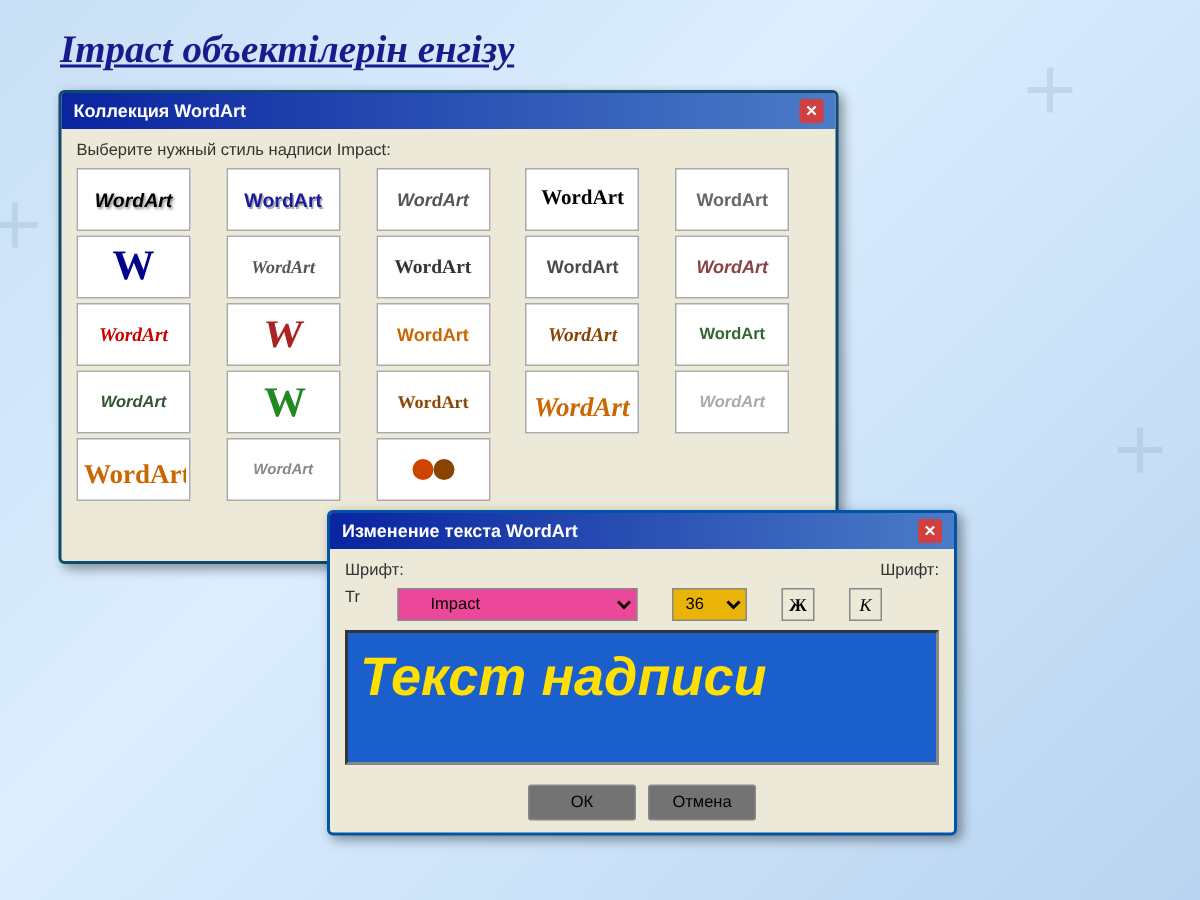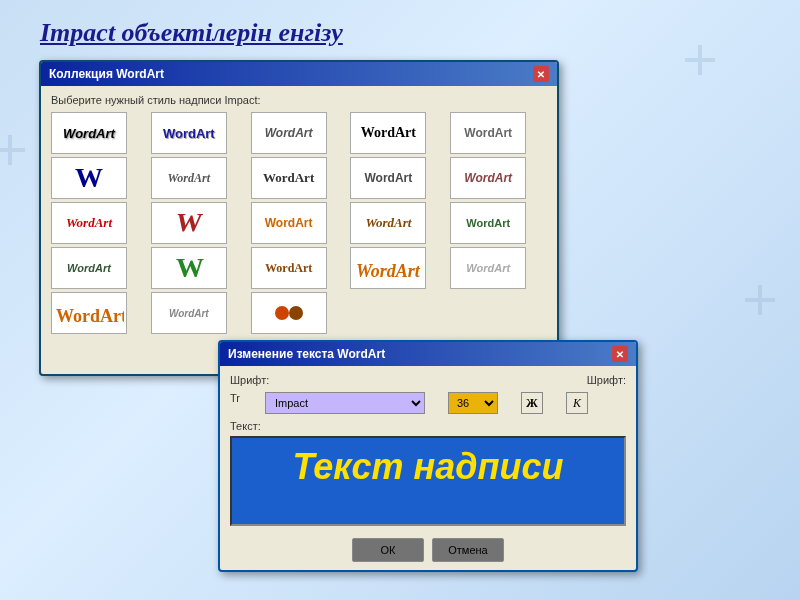--- a/index.html
+++ b/index.html
@@ -163,22 +163,22 @@
       font-size: 11px;
       color: #333;
       min-width: 40px;
     }
 
     .textedit-font-select {
       width: 160px;
       height: 22px;
       font-size: 11px;
       border: 1px solid #888;
-      background: #c4b5fd;
-      padding: 0 5px;
+      background: #ec4899;
+      padding: 0 17px;
     }
 
     .textedit-size-select {
       width: 50px;
       height: 22px;
       font-size: 11px;
       border: 1px solid #888;
       background: #eab308;
       padding: 0 4px;
     }
@@ -216,21 +216,20 @@
       height: 90px;
       background: #1a5fcc;
       color: #ffe000;
       font-family: 'Impact', sans-serif;
       font-size: 36px;
       font-weight: 900;
       border: 2px inset #888;
       padding: 8px;
       resize: none;
       font-style: italic;
-      text-align: center;
     }
 
   </style>
 </head>
 <body>
 
 <div class="deco-cross" style="top:60px; left:700px;"></div>
 <div class="deco-cross" style="top:300px; left:760px;"></div>
 <div class="deco-cross" style="top:150px; left:10px;"></div>
 
@@ -354,20 +353,19 @@
       </select>
       <select class="textedit-size-select">
         <option>36</option>
         <option>24</option>
         <option>48</option>
         <option>72</option>
       </select>
       <button class="textedit-bold-btn">Ж</button>
       <button class="textedit-italic-btn">К</button>
     </div>
-    <div class="textedit-text-label">Текст:</div>
     <textarea class="textedit-textarea" style="">Текст надписи</textarea>
     <div class="dialog-buttons" style="margin-top:8px;">
       <button class="btn-dialog">ОК</button>
       <button class="btn-dialog">Отмена</button>
     </div>
   </div>
 </div>
 
 </body></html>

